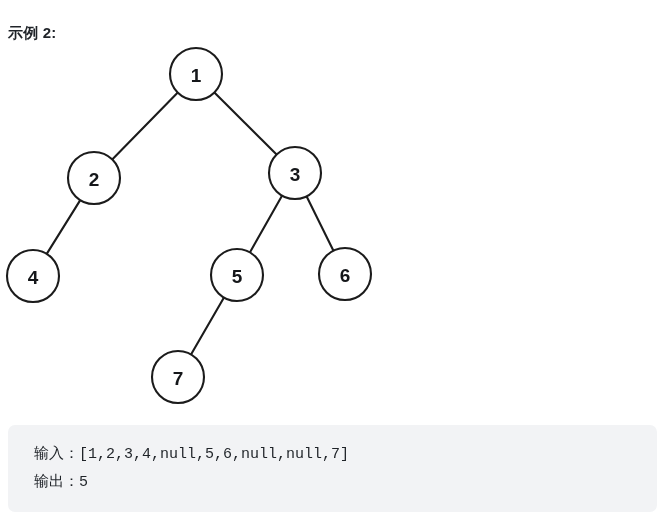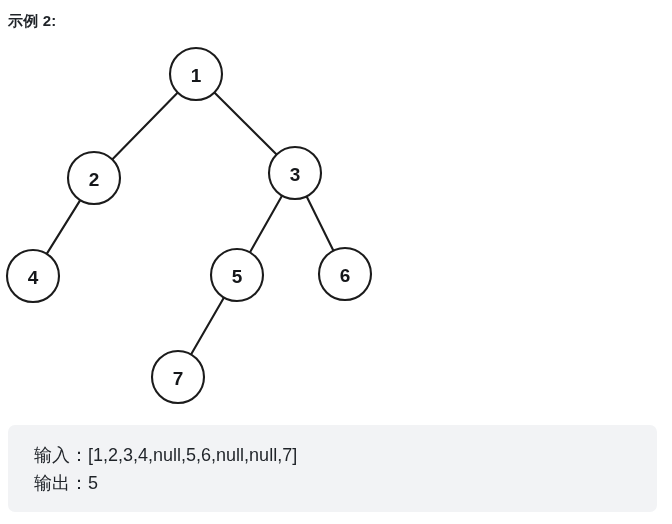--- a/index.html
+++ b/index.html
@@ -10,21 +10,21 @@
   body {
     width: 672px;
     height: 524px;
     position: relative;
     font-family: "Liberation Sans", sans-serif;
     overflow: hidden;
   }
   #page-title {
     position: absolute;
     left: 8px;
-    top: 12px;
+    top: 24px;
     font-size: 15px;
     font-weight: bold;
     color: #1f2328;
     letter-spacing: 0.2px;
     white-space: nowrap;
     text-align: right;
   }
   #tree-figure {
     position: absolute;
     left: 0;
@@ -61,22 +61,22 @@
     left: 8px;
     top: 425px;
     width: 649px;
     height: 87px;
     background: #f2f3f5;
     border-radius: 7px;
     box-sizing: border-box;
     padding: 16px 0 0 26px;
   }
   .code-line {
-    font-family: Liberation Sans, sans-serif;
-    font-size: 18px;
+    font-family: Liberation Mono, monospace;
+    font-size: 15px;
     line-height: 28px;
     color: #1f2328;
     white-space: pre;
   }
 </style>
 </head>
 <body>
 
 <div id="page-title">示例 2:</div>
 

